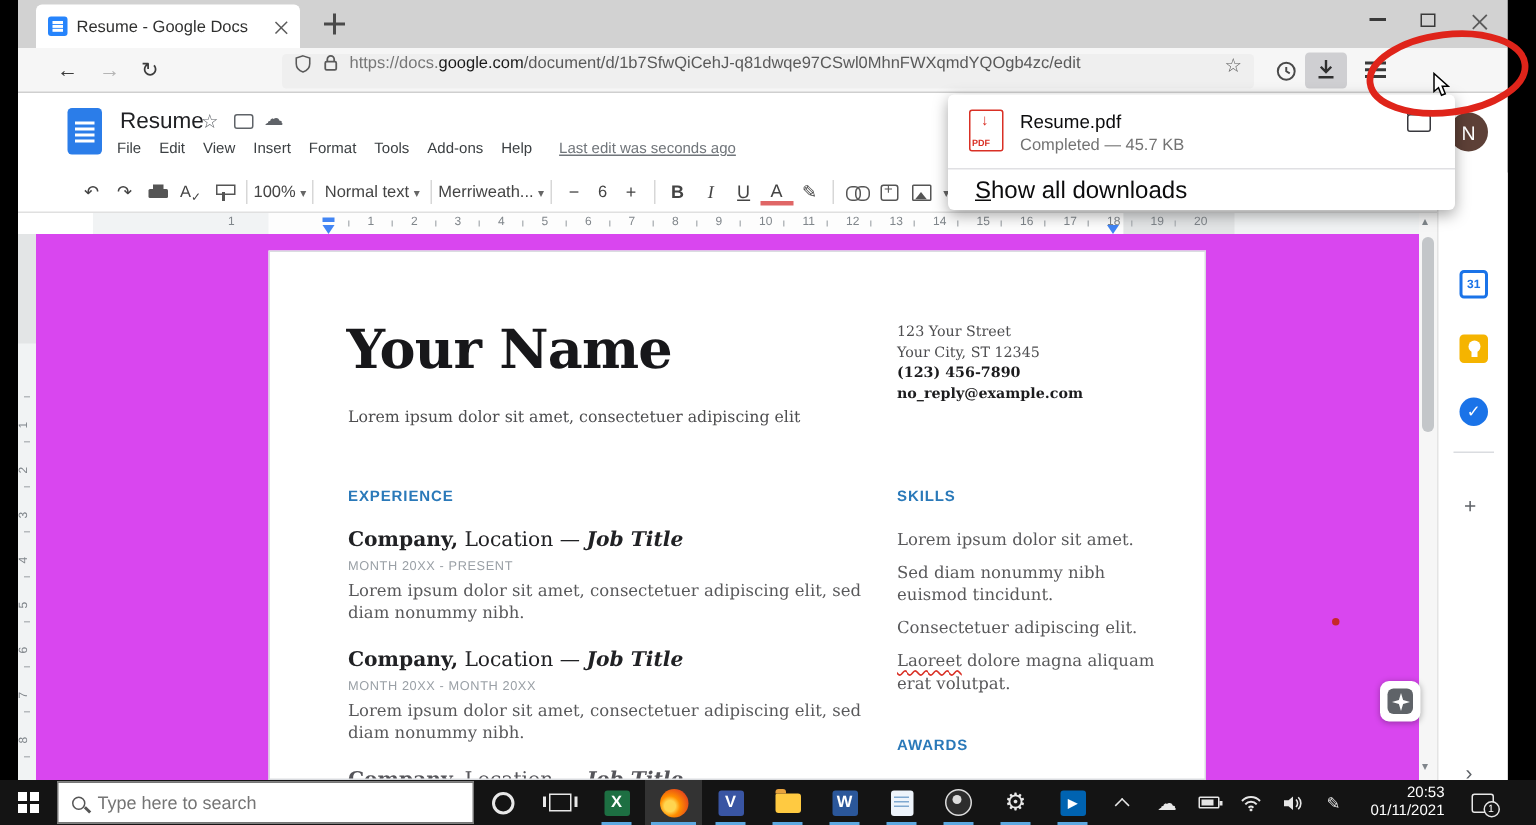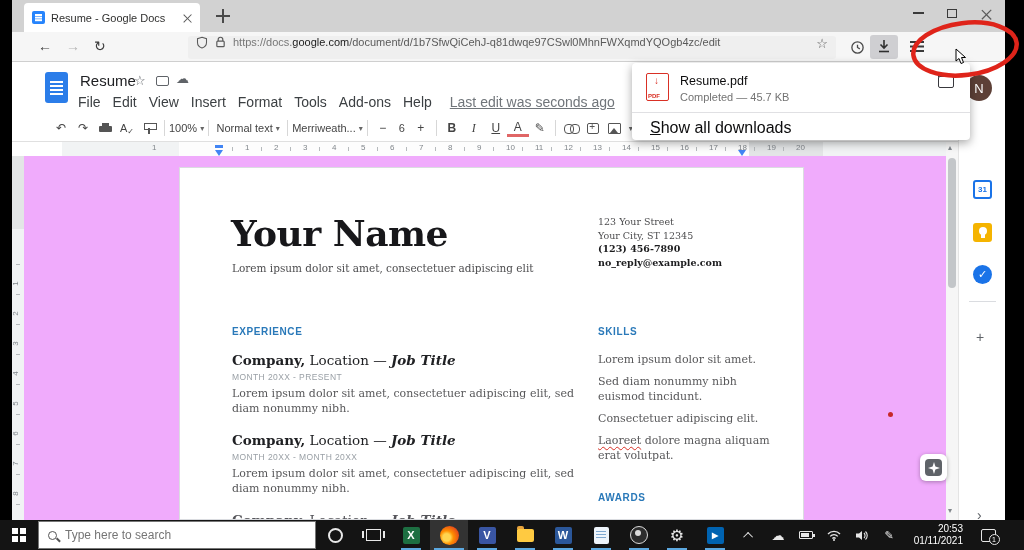--- a/index.html
+++ b/index.html
@@ -46,21 +46,21 @@
   .folderico { width:16px; height:12px; border:1.5px solid #38383d; border-radius:2px; position:relative; }
   .folderico:before { content:""; position:absolute; left:-1.5px; top:-4px; width:7px; height:3px;
             border:1.5px solid #38383d; border-bottom:none; border-radius:2px 2px 0 0; }
 
   
   #docsapp { position:absolute; left:0; top:62px; width:993px; height:458px; background:#fff; }
   .docslogo { position:absolute; left:33px; top:10px; width:23px; height:31px; background:#2b7de9;
               border-radius:3px; }
   .docslogo:before { content:""; position:absolute; left:5px; top:9px; width:13px; height:2px;
               background:#fff; box-shadow:0 4px 0 #fff, 0 8px 0 #fff, 0 12px 0 #fff; }
-  .menuitem { font-size:14px; color:#3c4043; }
+  .menuitem { font-size:10px; color:#3c4043; }
   .toolbar { position:absolute; left:0; top:53px; width:948px; height:27px; background:#fff;
              border-bottom:1px solid #e0e0e0; display:flex; align-items:center; padding-left:38px; }
   .tbi { font-size:12px; color:#444; display:flex; align-items:center; justify-content:center;
          min-width:22px; height:22px; }
   .tbdivider { width:1px; height:16px; background:#d7d7d7; margin:0 4px; }
   .caret { font-size:8px; color:#666; margin-left:3px; }
   .printico { width:13px; height:11px; position:relative; }
   .printico:before { content:""; position:absolute; left:0; top:3px; width:13px; height:6px; background:#555; border-radius:1px;}
   .printico:after { content:""; position:absolute; left:3px; top:0; width:7px; height:3px; background:#555; }
   .paintico { width:11px; height:11px; position:relative;}
@@ -79,21 +79,21 @@
   #hruler { position:absolute; left:50px; top:80px; width:898px; height:14px; background:#f1f3f4; }
   .rnum { position:absolute; top:1px; font-size:8px; color:#80868b; }
   .rtick { position:absolute; top:5px; width:1px; height:4px; background:#b6babd; }
   .indent-tri { position:absolute; top:8px; width:0; height:0; border-left:4px solid transparent;
         border-right:4px solid transparent; border-top:6px solid #4285f4; }
   #vruler { position:absolute; left:0px; top:94px; width:12px; height:364px; background:#f1f3f4; }
   .vnum { position:absolute; left:1px; font-size:8px; color:#80868b; transform:rotate(-90deg); }
   .vtick { position:absolute; left:4px; width:4px; height:1px; background:#b6babd; }
 
   
-  #doccanvas { position:absolute; left:12px; top:94px; width:934px; height:364px; background:#f0abfc; }
+  #doccanvas { position:absolute; left:12px; top:94px; width:934px; height:364px; background:#d946ef; }
   #page { position:absolute; left:155px; top:11px; width:625px; height:353px; background:#fff;
           border:1px solid #dadce0; overflow:hidden; }
   .serif { font-family:"DejaVu Serif", serif; }
   .sechead { font-size:10px; font-weight:bold; letter-spacing:.6px; }
   .entrytitle { font-size:13.5px; color:#202124; }
   .entrydate { font-size:8.5px; color:#9aa0a6; letter-spacing:.4px; }
   .entrybody { font-size:11px; color:#58585a; line-height:15px; }
   .squiggle { text-decoration:underline wavy #d93025 1px; text-underline-offset:2px; }
 
   
@@ -365,21 +365,21 @@
             <span class="vtick" style="top: 378px;"></span>
           </div>
       </div>
 
       <div class="outlineico"></div>
 
       <div id="doccanvas">
         <div id="page">
 
           <div class="abs serif" style="left:51px; top:44px; font-size:36px; font-weight:bold; color:#17171a; letter-spacing:-0.5px;">Your Name</div>
-          <div class="abs serif" style="left:52px; top:94px; font-size:10.5px; color:#4d4d4f;">Lorem ipsum dolor sit amet, consectetuer adipiscing elit</div>
+          <div class="abs serif" style="left:52px; top:104px; font-size:10.5px; color:#4d4d4f;">Lorem ipsum dolor sit amet, consectetuer adipiscing elit</div>
 
           <div class="abs serif" style="left:418px; top:47px; font-size:9.5px; line-height:13.5px; color:#4d4d4f;">
             <div>123 Your Street</div>
             <div>Your City, ST 12345</div>
             <div style="font-weight:bold; color:#1c1c1e;">(123) 456-7890</div>
             <div style="font-weight:bold; color:#1c1c1e;">no_reply@example.com</div>
           </div>
 
           <div class="abs sechead" style="left:52px; top:158px; color:#2a79b9;">EXPERIENCE</div>
 

